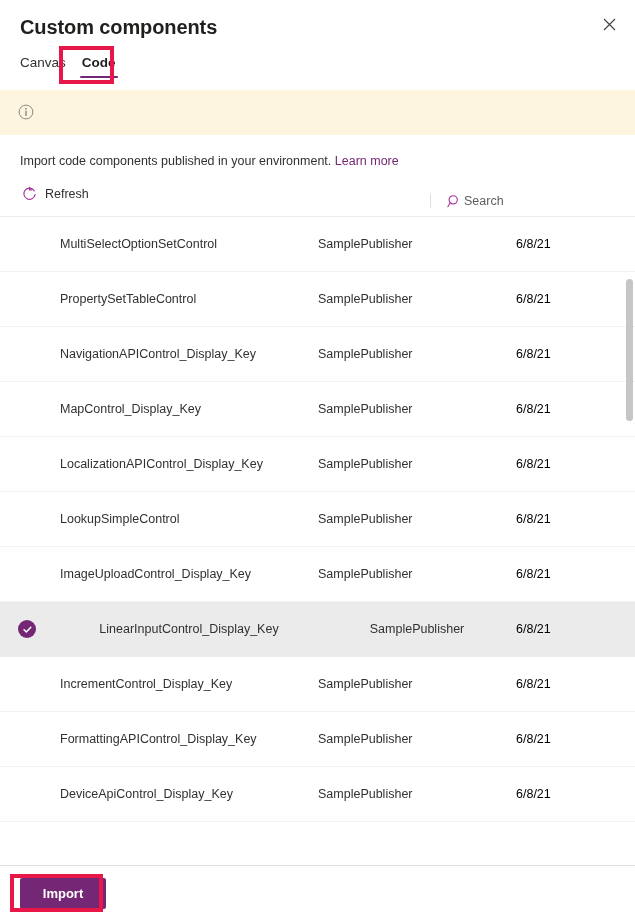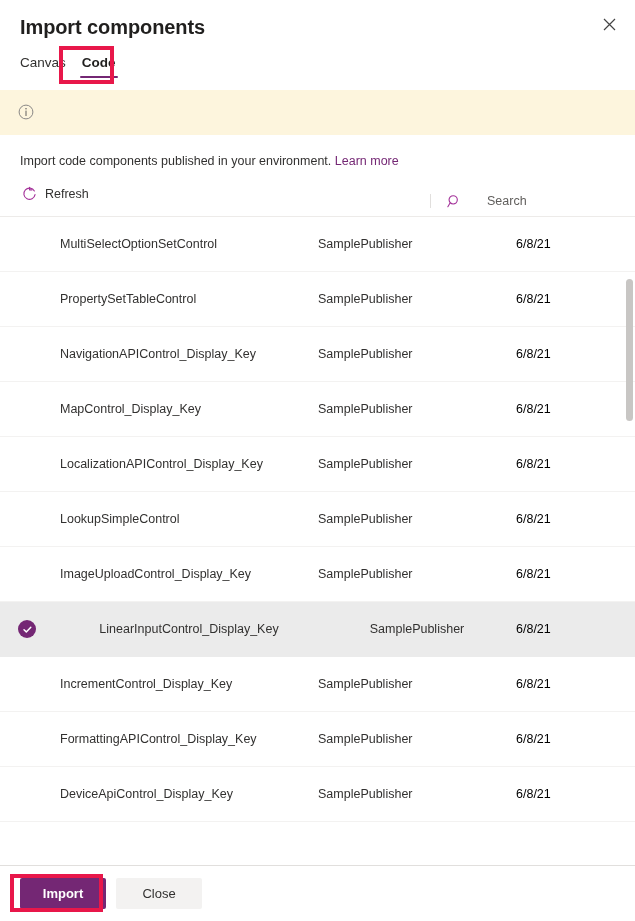--- a/index.html
+++ b/index.html
@@ -153,21 +153,21 @@
     padding: 3px 4px;
   }
   .cmd-icon { width: 15px; height: 15px; color: #a4339a; display: block; }
   .search-wrap {
     position: absolute;
     left: 430px;
     top: 24px;
     bottom: 8px;
     display: flex;
     align-items: center;
-    gap: 25px;
+    gap: 2px;
     padding-left: 16px;
     border-left: 1px solid #e1dfdd;
     width: 190px;
   }
   .search-icon { width: 15px; height: 15px; color: #a4339a; flex: 0 0 auto; }
   .search-input {
     border: none;
     outline: none;
     font-family: inherit;
     font-size: 12.5px;
@@ -274,21 +274,21 @@
     background: #f3f2f1;
     color: #323130;
   }
 </style>
 </head>
 <body>
 
 <div class="dialog">
 
   <div class="header">
-    <div class="title">Import components</div>
+    <div class="title">Custom components</div>
     <button class="close-btn" aria-label="Close">
       <svg width="13" height="13" viewBox="0 0 13 13" fill="none" xmlns="http://www.w3.org/2000/svg">
         <path d="M1 1 L12 12 M12 1 L1 12" stroke="#444444" stroke-width="1.2"></path>
       </svg>
     </button>
   </div>
 
   <div class="tabs">
     <button class="tab">Canvas</button>
     <button class="tab active">Code</button>
@@ -402,19 +402,18 @@
         <div class="row-check"></div>
         <div class="cell-name">DeviceApiControl_Display_Key</div>
         <div class="cell-pub">SamplePublisher</div>
         <div class="cell-date">6/8/21</div>
       </div>
       <div class="scroll-thumb"></div>
   </div>
 
   <div class="footer">
     <button class="btn btn-primary">Import</button>
-    <button class="btn btn-secondary">Close</button>
   </div>
 
   <div class="annot" id="annot-code"></div>
   <div class="annot" id="annot-import"></div>
 
 </div>
 
 </body></html>

